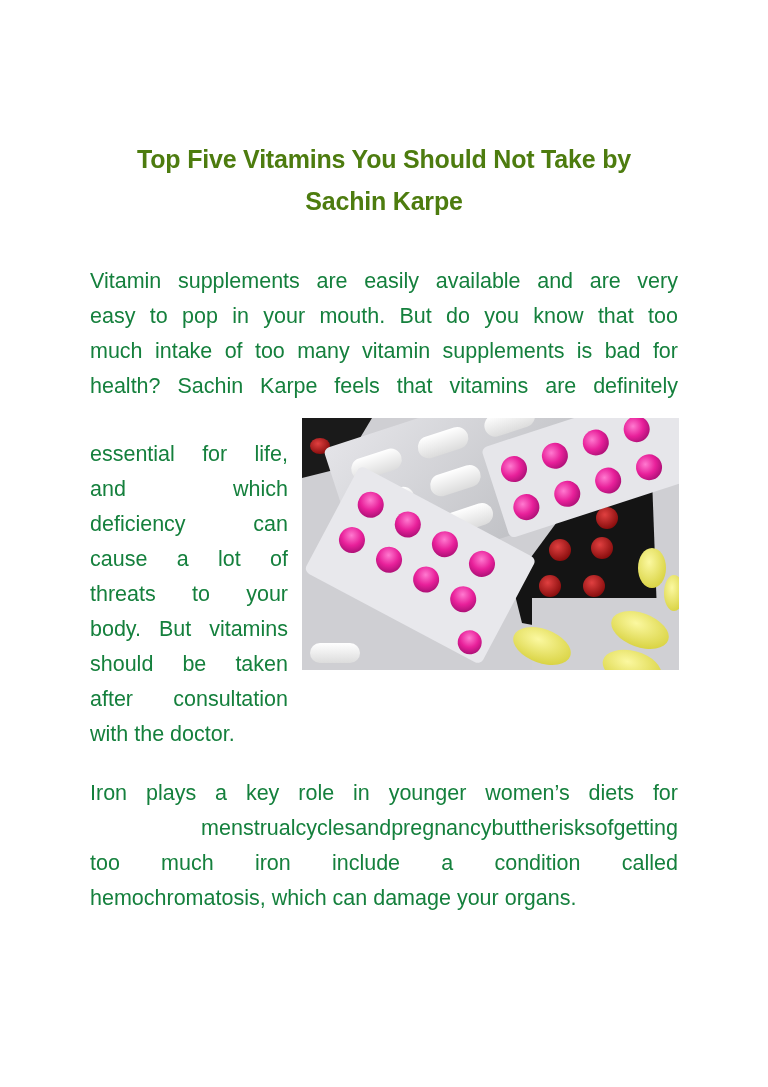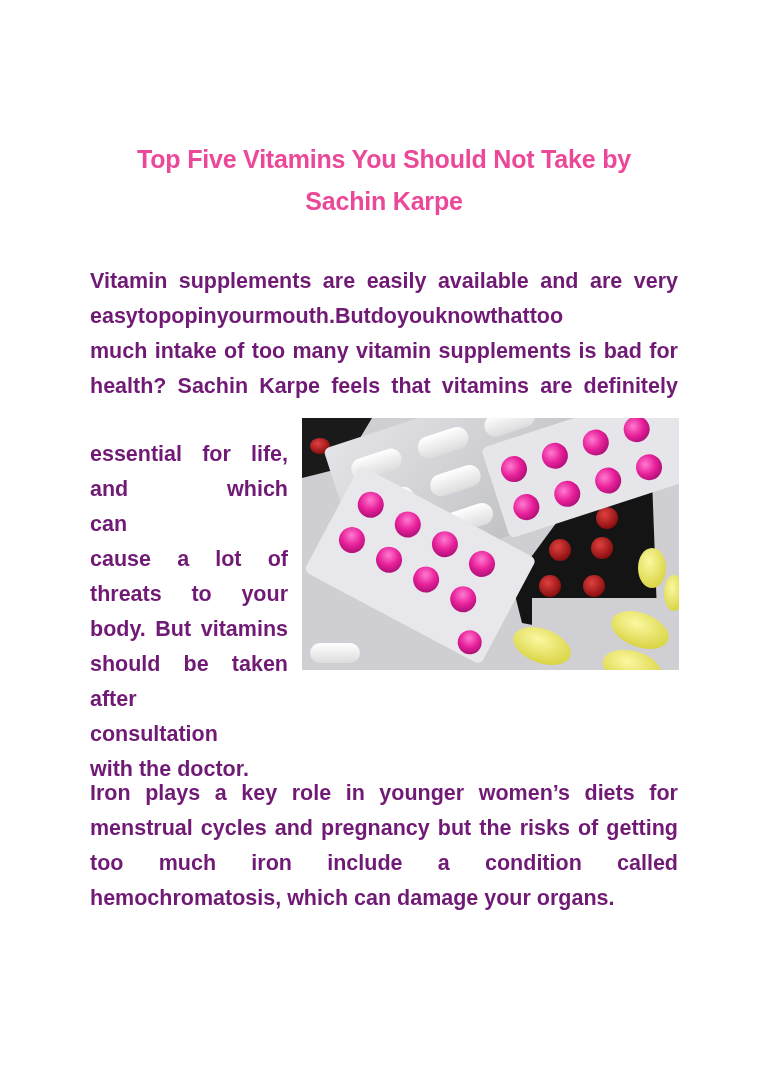--- a/index.html
+++ b/index.html
@@ -1,19 +1,19 @@
 <!DOCTYPE html>
 <html><head>
   <meta charset="utf-8">
   <style>
     html, body { margin: 0; padding: 0; background: #ffffff; }
     body { width: 768px; height: 1087px; position: relative; overflow: hidden; font-family: "Liberation Sans", "DejaVu Sans", sans-serif; color: #111; }
     .page { position: absolute; left: 0; top: 0; width: 768px; height: 1087px; background: #fff; }
-    .title { position: absolute; left: 90px; width: 588px; top: 138px; text-align: center; font-weight: bold; font-size: 25px; line-height: 42px; letter-spacing: -0.2px; color: #ec4899; }
-    .para { position: absolute; left: 90px; width: 588px; font-size: 21.5px; line-height: 35px; text-align: justify; color: #701a75; font-weight: bold; }
+    .title { position: absolute; left: 90px; width: 588px; top: 138px; text-align: center; font-weight: bold; font-size: 25px; line-height: 42px; letter-spacing: -0.2px; color: #4d7c0f; }
+    .para { position: absolute; left: 90px; width: 588px; font-size: 21.5px; line-height: 35px; text-align: justify; color: #15803d; }
     .para .line { display: block; text-align: justify; text-align-last: justify; white-space: nowrap; }
     .para .line.last { text-align-last: left; }
     .p1 { top: 264px; }
     .p1b { top: 405px; width: 198px; }
     .p2 { top: 735px; margin-top: 41px; }
     .photo { position: absolute; left: 302px; top: 418px; width: 377px; height: 252px; overflow: hidden; background: #d8d8dc; }
     .photo svg { display: block; }
   </style>
 </head>
 <body>
@@ -29,21 +29,21 @@
     <span class="line" style="display: flex; justify-content: space-between;">
         <span>Vitamin</span>
         <span>supplements</span>
         <span>are</span>
         <span>easily</span>
         <span>available</span>
         <span>and</span>
         <span>are</span>
         <span>very</span>
       </span>
-    <span class="line" style="white-space: pre; display: flex; justify-content: flex-start;"><span>easy</span><span>to</span><span>pop</span><span>in</span><span>your</span><span>mouth.</span><span>But</span><span>do</span><span>you</span><span>know</span><span>that</span><span>too</span></span>
+    <span class="line" style="white-space: pre; display: flex; justify-content: space-between;"><span>easy</span><span>to</span><span>pop</span><span>in</span><span>your</span><span>mouth.</span><span>But</span><span>do</span><span>you</span><span>know</span><span>that</span><span>too</span></span>
     <span class="line" style="display: flex; justify-content: space-between;">
         <span>much</span>
         <span>intake</span>
         <span>of</span>
         <span>too</span>
         <span>many</span>
         <span>vitamin</span>
         <span>supplements</span>
         <span>is</span>
         <span>bad</span>
@@ -65,20 +65,21 @@
     <span class="line" style="display: flex; justify-content: space-between; margin-top: 32px;">
         <span>essential</span>
         <span>for</span>
         <span>life,</span>
       </span>
     <span class="line" style="display: flex; justify-content: space-between;">
         <span>and</span>
         <span>which</span>
       </span>
     <span class="line" style="display: flex; justify-content: space-between;">
+        <span>deficiency</span>
         <span>can</span>
       </span>
     <span class="line" style="display: flex; justify-content: space-between;">
         <span>cause</span>
         <span>a</span>
         <span>lot</span>
         <span>of</span>
       </span>
     <span class="line" style="display: flex; justify-content: space-between;">
         <span>threats</span>
@@ -88,21 +89,21 @@
     <span class="line" style="display: flex; justify-content: space-between;">
         <span>body.</span>
         <span>But</span>
         <span>vitamins</span>
       </span>
     <span class="line" style="display: flex; justify-content: space-between;">
         <span>should</span>
         <span>be</span>
         <span>taken</span>
       </span>
-    <span class="line" style="display: flex; justify-content: space-between; flex-direction: column;">
+    <span class="line" style="display: flex; justify-content: space-between;">
         <span>after</span>
         <span>consultation</span>
       </span>
     <span class="line last">with the doctor.</span>
   </div>
 
   <div class="photo">
     <svg width="377" height="252" viewBox="0 0 377 252">
       <defs>
         <radialGradient id="gp" cx="40%" cy="35%" r="65%">
@@ -192,21 +193,21 @@
         <span>plays</span>
         <span>a</span>
         <span>key</span>
         <span>role</span>
         <span>in</span>
         <span>younger</span>
         <span>women’s</span>
         <span>diets</span>
         <span>for</span>
       </span>
-    <span class="line" style="display: flex; justify-content: space-between;">
+    <span class="line" style="display: flex; justify-content: flex-end;">
         <span>menstrual</span>
         <span>cycles</span>
         <span>and</span>
         <span>pregnancy</span>
         <span>but</span>
         <span>the</span>
         <span>risks</span>
         <span>of</span>
         <span>getting</span>
       </span>

